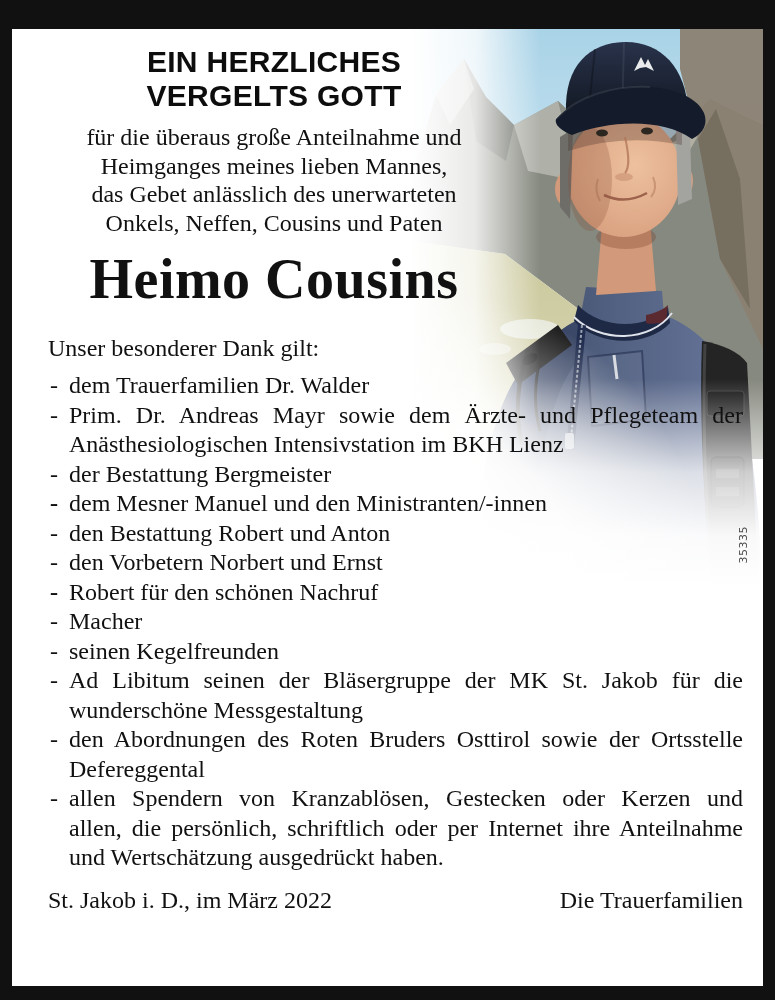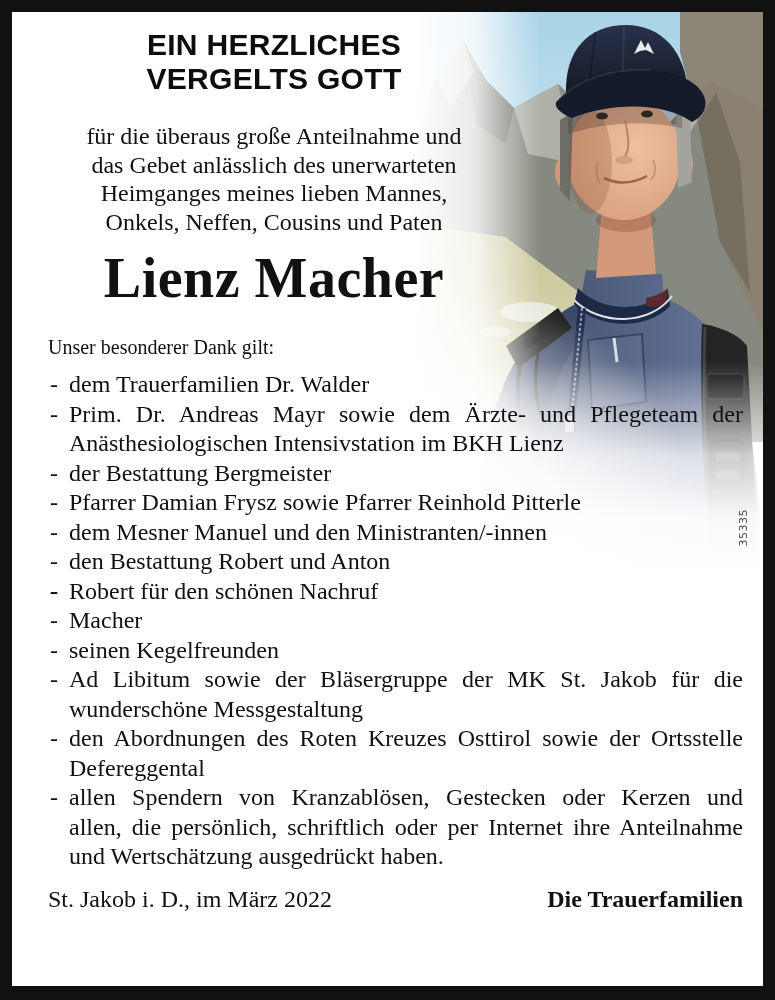--- a/index.html
+++ b/index.html
@@ -1,37 +1,37 @@
 <!DOCTYPE html>
 <html><head>
 <meta charset="utf-8">
 <style>
   html,body { margin:0; padding:0; }
   body { width:775px; height:1000px; background:#111; font-family:"Liberation Serif","DejaVu Serif",serif; }
-  .frame { box-sizing:border-box; width:775px; height:1000px; padding:12px 12px 14px 12px; background:#111; }
+  .frame { box-sizing:border-box; width:775px; height:1000px; padding:29px 12px 14px 12px; background:#111; }
   .page { position:relative; width:100%; height:100%; background:#ffffff; overflow:hidden; color:#111; }
 
   .photo { position:absolute; top:0; right:0; width:353px; height:558px; z-index:1; }
 
   .content { position:relative; z-index:2; padding:16px 20px 0 36px; }
 
   .top-block { width:452px; text-align:center; }
   .header-title { font-family:"Liberation Sans","DejaVu Sans",sans-serif; font-weight:bold;
                   font-size:30px; line-height:34px; letter-spacing:.3px; color:#0d0d0d; }
-  .intro { margin-top:26px; font-size:24px; line-height:28.5px; }
+  .intro { margin-top:10px; font-size:24px; line-height:28.5px; }
   .deceased-name { margin-top:10px; font-size:56px; font-weight:bold; line-height:64px; letter-spacing:.5px; }
 
-  .thanks-heading { margin-top:22px; font-size:20px; line-height:30px; }
+  .thanks-heading { margin-top:22px; font-size:24px; line-height:30px; }
   ul.thanks { list-style:none; margin:8px 0 0 0; padding:0; font-size:24px; line-height:29.5px; }
   .line { position:relative; padding-left:21px; text-align:left; }
   .line.just { text-align:justify; text-align-last:justify; }
   .dash { position:absolute; left:2px; }
 
   .footer { margin-top:12px; display:flex; justify-content:space-between; align-items:flex-end; font-size:24px; line-height:30px; }
-  .signature { font-weight:bold; }
+  .signature { font-weight:normal; }
 
   .print-number { position:absolute; z-index:3; top:497px; right:13px;
                   writing-mode:vertical-rl; transform:rotate(180deg);
                   font-family:"DejaVu Sans","Liberation Sans",sans-serif;
                   font-size:11px; letter-spacing:.5px; color:#4a4a4a; }
 </style>
 </head>
 <body>
 
 <div class="frame">
@@ -168,26 +168,26 @@
 
       <div class="top-block">
         <div class="header-title">
           <div>EIN HERZLICHES</div>
           <div>VERGELTS GOTT</div>
         </div>
 
         <div class="intro">
 
         <div class="intro-line">für die überaus große Anteilnahme und</div>
+            <div class="intro-line">Heimganges meines lieben Mannes,</div>
             <div class="intro-line">das Gebet anlässlich des unerwarteten</div>
-            <div class="intro-line">Heimganges meines lieben Mannes,</div>
             <div class="intro-line">Onkels, Neffen, Cousins und Paten</div>
           </div>
 
-        <div class="deceased-name">Lienz Macher</div>
+        <div class="deceased-name">Heimo Cousins</div>
       </div>
 
       <div class="thanks-heading">Unser besonderer Dank gilt:</div>
 
       <ul class="thanks">
 
       <li>
 
         <div class="line">
             <span class="dash">-</span><span>dem Trauerfamilien Dr. Walder</span>
@@ -204,78 +204,78 @@
           </li>
           <li>
 
         <div class="line">
             <span class="dash">-</span><span>der Bestattung Bergmeister</span>
           </div>
           </li>
           <li>
 
         <div class="line">
-            <span class="dash">-</span><span>Pfarrer Damian Frysz sowie Pfarrer Reinhold Pitterle</span>
+            <span class="dash">-</span>
           </div>
           </li>
           <li>
 
         <div class="line">
             <span class="dash">-</span><span>dem Mesner Manuel und den Ministranten/-innen</span>
           </div>
           </li>
           <li>
 
         <div class="line">
             <span class="dash">-</span><span>den Bestattung Robert und Anton</span>
           </div>
           </li>
           <li>
 
         <div class="line">
+            <span class="dash">-</span><span>den Vorbetern Norbert und Ernst</span>
+          </div>
+          </li>
+          <li>
+
+        <div class="line">
             <span class="dash">-</span>
           </div>
           </li>
           <li>
 
         <div class="line">
-            <span class="dash">-</span>
-          </div>
-          </li>
-          <li>
-
-        <div class="line">
             <span class="dash">-</span><span>Robert für den schönen Nachruf</span>
           </div>
           </li>
           <li>
 
         <div class="line">
             <span class="dash">-</span><span>Macher</span>
           </div>
           </li>
           <li>
 
         <div class="line">
             <span class="dash">-</span><span>seinen Kegelfreunden</span>
           </div>
           </li>
           <li>
 
         <div class="line just">
-            <span class="dash">-</span><span>Ad Libitum sowie der Bläsergruppe der MK St. Jakob für die</span>
+            <span class="dash">-</span><span>Ad Libitum seinen der Bläsergruppe der MK St. Jakob für die</span>
           </div>
             <div class="line">
             <span>wunderschöne Messgestaltung</span>
           </div>
           </li>
           <li>
 
         <div class="line just">
-            <span class="dash">-</span><span>den Abordnungen des Roten Kreuzes Osttirol sowie der Ortsstelle</span>
+            <span class="dash">-</span><span>den Abordnungen des Roten Bruders Osttirol sowie der Ortsstelle</span>
           </div>
             <div class="line">
             <span>Defereggental</span>
           </div>
           </li>
           <li>
 
         <div class="line just">
             <span class="dash">-</span><span>allen Spendern von Kranzablösen, Gestecken oder Kerzen und</span>
           </div>

